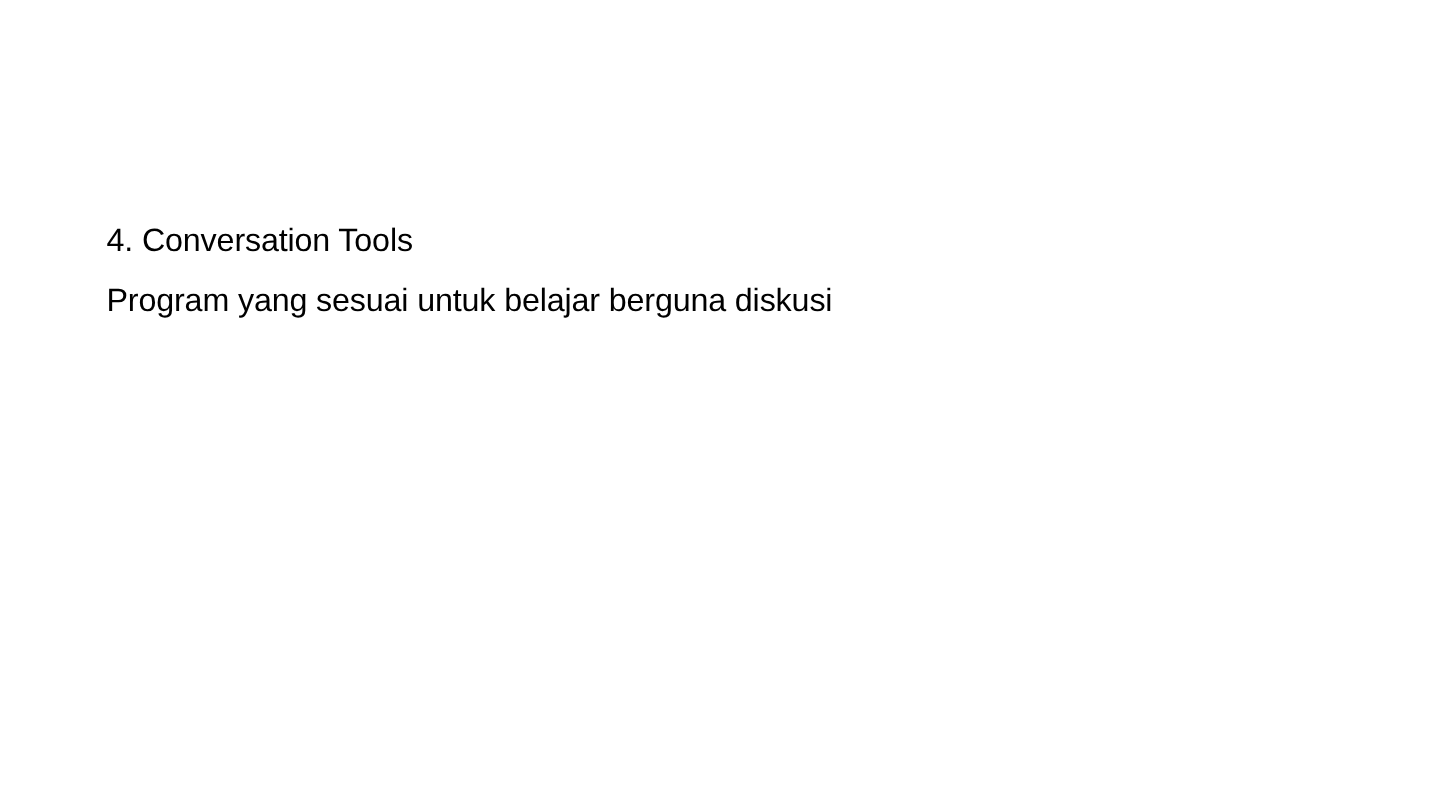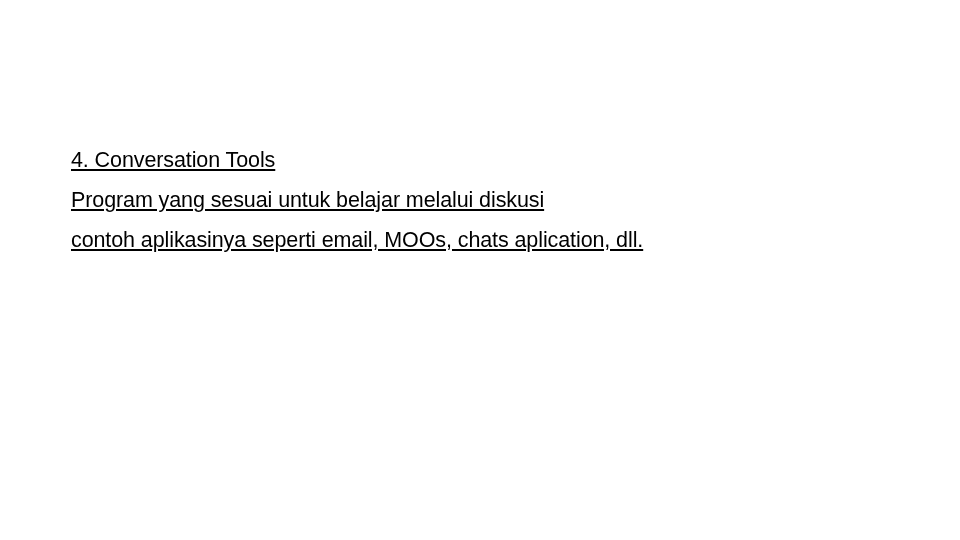--- a/index.html
+++ b/index.html
@@ -30,41 +30,39 @@
 
   .para {
     margin: 0;
     color: #000000;
     font-size: 21.5px;
     line-height: 29px;
     letter-spacing: -0.1px;
     font-weight: 400;
     text-align: left;
     white-space: normal;
-    text-decoration: underline;
   }
 
   .para + .para {
     margin-top: 11px;
   }
 
   
   .para.wrapped {
     width: 705px;
   }
 </style>
 </head>
 <body>
 
 <div class="slide">
 
   <div class="content-block">
 
     <p class="para">4. Conversation Tools</p>
 
-    <p class="para">Program yang sesuai untuk belajar melalui diskusi</p>
+    <p class="para">Program yang sesuai untuk belajar berguna diskusi</p>
 
 
-    <p class="para">contoh aplikasinya seperti email, MOOs, chats aplication, dll.</p>
 
   </div>
 
 </div>
 
 </body></html>

